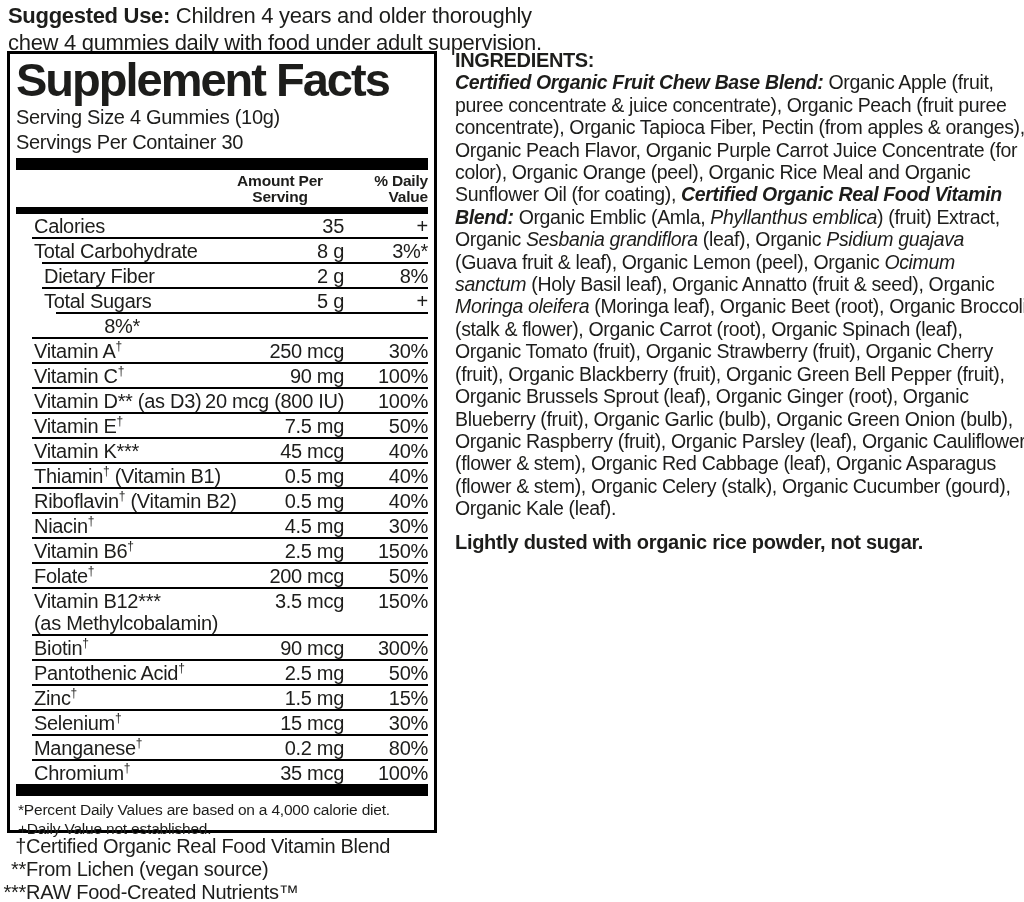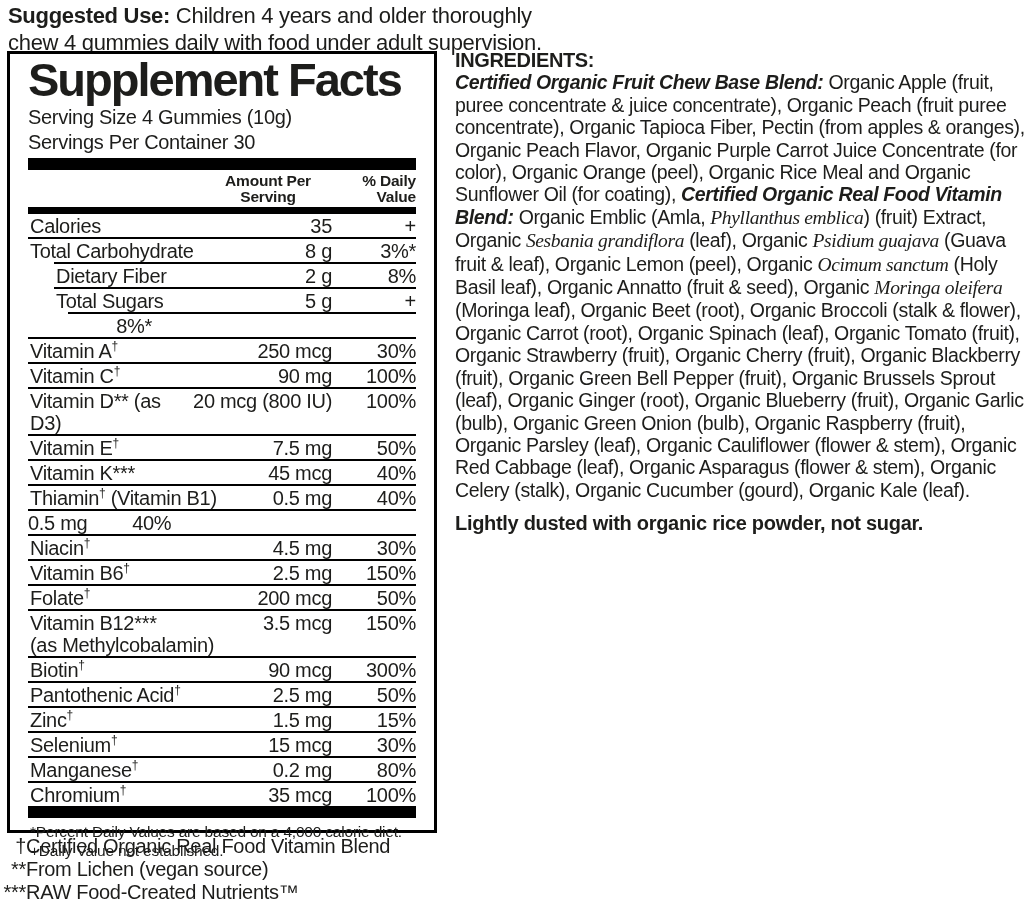--- a/index.html
+++ b/index.html
@@ -4,55 +4,55 @@
 <style>
   html,body{margin:0;padding:0;background:#fff;}
   body{width:1024px;height:902px;position:relative;overflow:hidden;
        font-family:"Liberation Sans", sans-serif;color:#1d1d1b;}
   .bold{font-weight:bold;}
   
   .suggested{position:absolute;left:8px;top:2px;width:600px;
              font-size:22px;line-height:27px;letter-spacing:-0.3px;}
   
   .panel{position:absolute;left:7px;top:51px;width:430px;height:782px;
-         border:3px solid #000;box-sizing:border-box;padding:0 18px;background:#fff;}
+         border:3px solid #000;box-sizing:border-box;padding:0 6px;background:#fff;}
   .sf-title{font-size:47px;font-weight:bold;letter-spacing:-2px;line-height:1.0;
             margin-top:2px;white-space:nowrap;}
   .sf-serving{font-size:20px;line-height:22px;letter-spacing:-0.3px;margin-top:3px;}
   .bar-thick{height:12px;background:#000;margin-top:5px;}
   .sf-hdr{display:flex;font-weight:bold;font-size:15.5px;line-height:16px;
           padding:3px 0 2px 0;letter-spacing:-0.2px;}
   .hdr-spacer{flex:1;}
   .hdr-amount{width:128px;text-align:center;}
   .hdr-dv{width:84px;text-align:right;}
   .bar-med{height:7px;background:#000;}
   .sf-rows{}
   .sf-row{display:flex;align-items:flex-start;border-top:2px solid #000;
-          font-size:20px;line-height:22px;letter-spacing:-0.3px;padding:1px 0 0 0;}
+          font-size:20px;line-height:22px;letter-spacing:-0.3px;padding:1px 0 0 0;margin-left:16px;}
   .sf-row:first-child{border-top:none;}
   .sf-row.indent-1{margin-left:26px;}
   .sf-row.indent-2{margin-left:40px;}
   .sf-label{flex:1;padding-left:2px;}
   .sf-label sup{font-size:12px;vertical-align:super;line-height:0;}
   .sf-line2{display:block;}
   .sf-amount{text-align:center;white-space:nowrap;}
   .sf-dv{width:84px;text-align:right;white-space:nowrap;}
   .panel-foot{font-size:15.5px;line-height:19px;letter-spacing:-0.2px;padding:4px 0 3px 2px;}
   
   .outside-foot{position:absolute;left:0px;top:835px;font-size:20px;line-height:23px;
                 letter-spacing:-0.3px;}
   .of-row{display:flex;}
   .of-marker{width:26px;text-align:right;white-space:pre;}
   .of-text{white-space:pre;}
   
   .ingredients{position:absolute;left:455px;top:49px;width:572px;
                font-size:19.5px;line-height:22.4px;letter-spacing:-0.35px;}
   .ing-head{font-weight:bold;font-size:20px;line-height:22.4px;}
   .ing-text .b{font-weight:bold;font-style:italic;}
-  .ing-text .i{font-style:italic;font-family:Liberation Serif, serif;}
+  .ing-text .i{font-style:italic;}
   .ing-final{font-weight:bold;font-size:20px;margin-top:11px;letter-spacing:-0.3px;}
 </style>
 </head>
 <body>
 
 <div class="suggested">
   <span class="bold">Suggested Use:</span><span> Children 4 years and older thoroughly</span><br>
   <span>chew 4 gummies daily with food under adult supervision.</span>
 </div>
 
@@ -122,20 +122,21 @@
         <div class="sf-label"><span>Vitamin K***</span></div>
         <div class="sf-amount">45 mcg</div>
         <div class="sf-dv">40%</div>
       </div>
       <div class="sf-row">
         <div class="sf-label"><span>Thiamin</span><sup>†</sup><span> (Vitamin B1)</span></div>
         <div class="sf-amount">0.5 mg</div>
         <div class="sf-dv">40%</div>
       </div>
       <div class="sf-row">
+        <div class="sf-label"><span>Riboflavin</span><sup>†</sup><span> (Vitamin B2)</span></div>
         <div class="sf-amount">0.5 mg</div>
         <div class="sf-dv">40%</div>
       </div>
       <div class="sf-row">
         <div class="sf-label"><span>Niacin</span><sup>†</sup></div>
         <div class="sf-amount">4.5 mg</div>
         <div class="sf-dv">30%</div>
       </div>
       <div class="sf-row">
         <div class="sf-label"><span>Vitamin B6</span><sup>†</sup></div>

